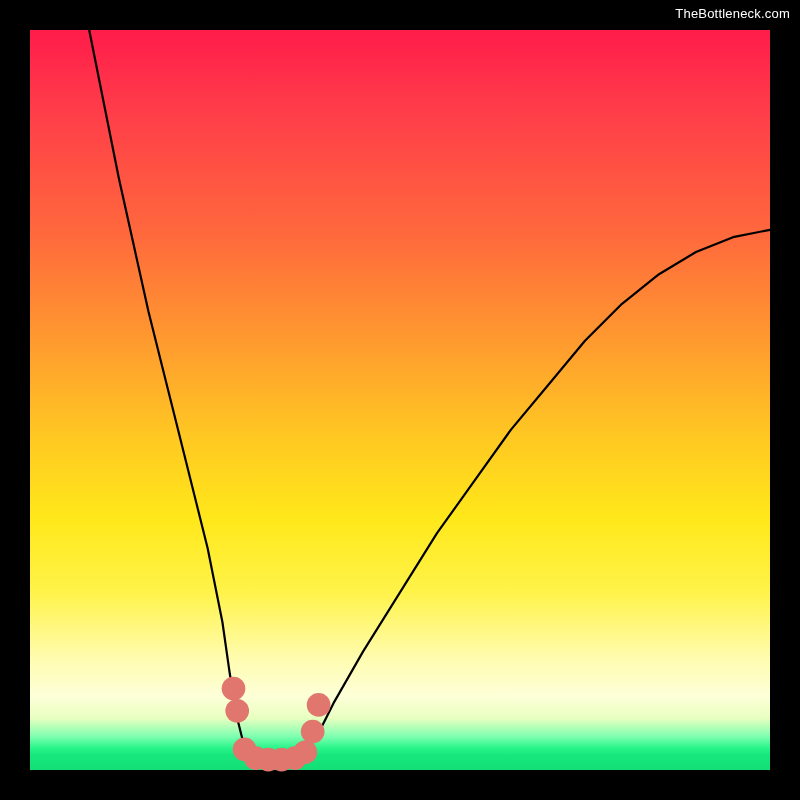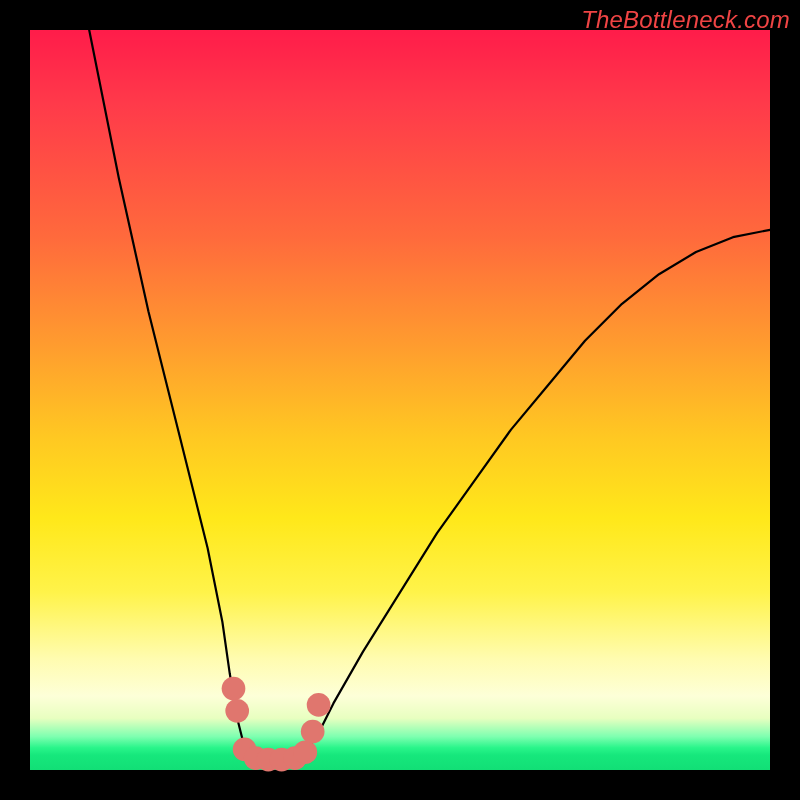--- a/index.html
+++ b/index.html
@@ -41,25 +41,24 @@
       #7dffb0 95.5%,
       #29f58a 97%,
       #16e77c 98%,
       #12df76 100%
     );
   }
   .watermark {
     position: absolute;
     top: 6px;
     right: 10px;
-    color: #ef4444;
-    font-size: 24px;
+    color: #ffffff;
+    font-size: 13px;
     letter-spacing: 0.2px;
     user-select: none;
-    font-style: italic;
   }
   svg.curves {
     position: absolute;
     left: 30px;
     top: 30px;
     width: 740px;
     height: 740px;
     overflow: visible;
   }
 </style>

